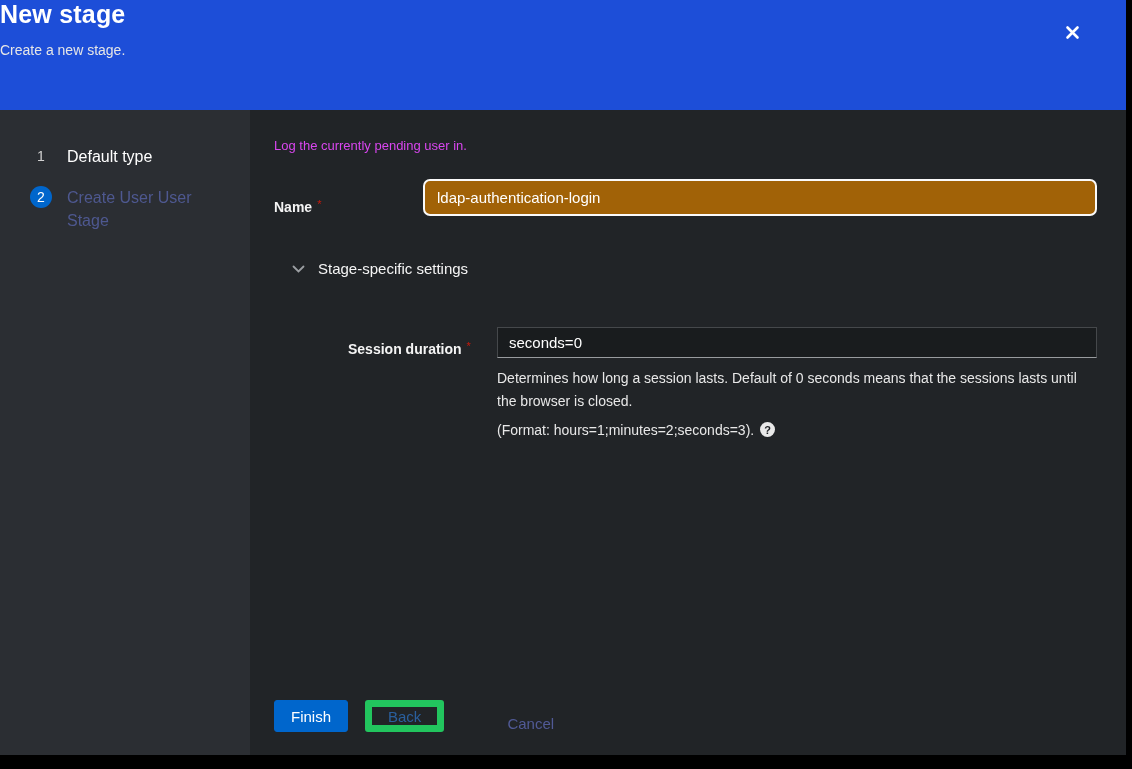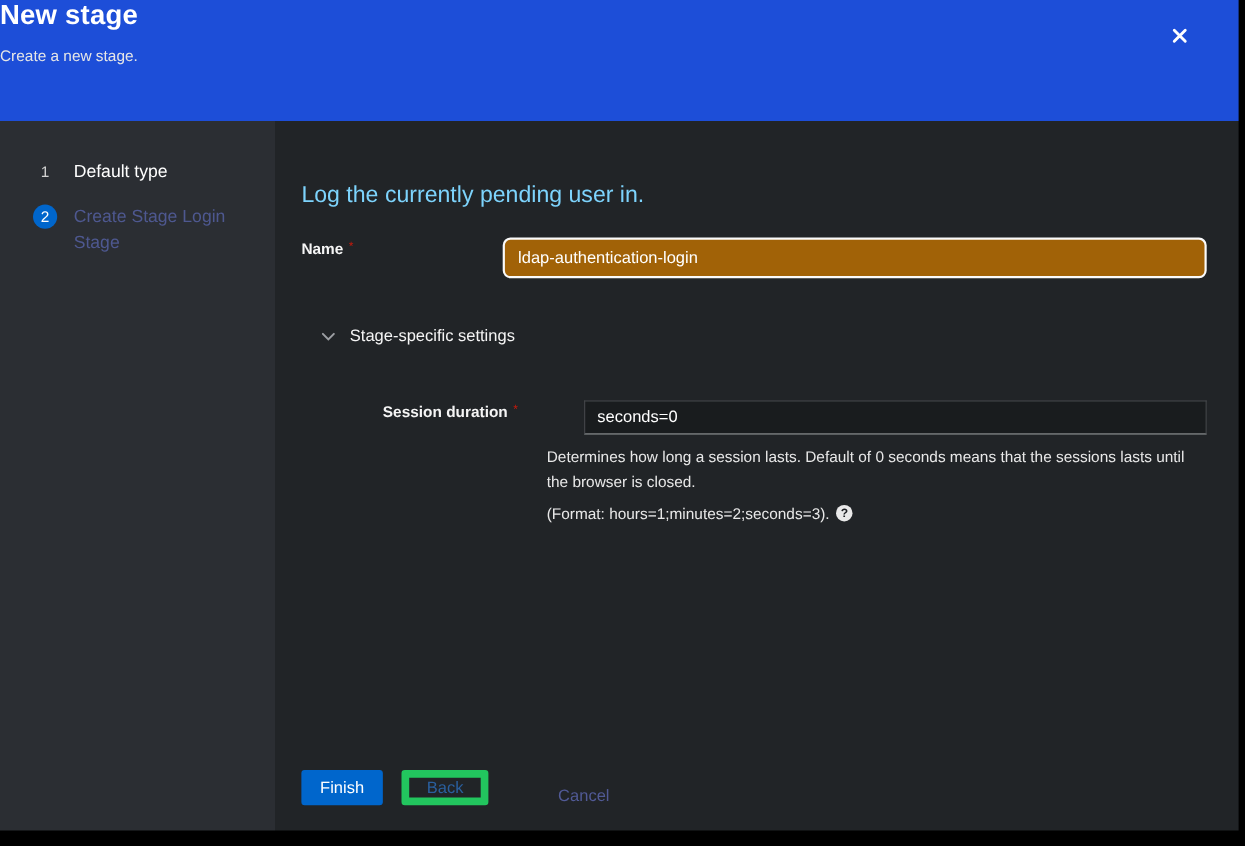--- a/index.html
+++ b/index.html
@@ -20,23 +20,23 @@
   .sidebar { width:250px; background:#2b2e33; padding-top:26px; flex:0 0 auto; }
   .step { display:flex; align-items:flex-start; padding:9px 20px 9px 30px; gap:15px; }
   .step-num { width:22px; height:22px; flex:0 0 auto; display:flex; align-items:center;
               justify-content:center; border-radius:50%; font-size:14px; color:#d2d2d2; }
   .step.current .step-num { background:#0066cc; color:#fff; }
   .step-label { font-size:16px; color:#fff; line-height:23px; max-width:145px; }
   .step.current .step-label { color:#4e5890; }
 
   .content { flex:1; background:#212427; display:flex; flex-direction:column;
              padding:28px 29px 23px 24px; min-width:0; }
-  .intro { color:#7dd3fc; font-size:21px;margin-top:28px; }
+  .intro { color:#d946ef; font-size:13px; }
 
-  .form-row { display:flex; align-items:flex-start;gap:34px; }
+  .form-row { display:flex; align-items:flex-end; }
   .row-name { margin-top:26px; }
   .lblcol { width:149px; flex:0 0 auto; padding-top:2px; }
   .lbl { color:#f5f5f5; font-size:14px; font-weight:700; }
   .req { color:#c9190b; font-size:11px; vertical-align:top; margin-left:5px; }
 
   .input-focused { flex:1; height:37px; background:#a16207; border:2px solid #fafafa;
                    border-radius:7px; color:#fff; font-size:15px; padding:0 12px;
                    font-family:"Liberation Sans", sans-serif; outline:none; }
 
   .expand-hdr { margin-top:44px; display:flex; align-items:center; cursor:pointer; }
@@ -80,21 +80,21 @@
   </div>
 
   <div class="body">
     <nav class="sidebar">
       <div class="step">
         <span class="step-num">1</span>
         <span class="step-label">Default type</span>
       </div>
       <div class="step current">
         <span class="step-num">2</span>
-        <span class="step-label">Create Stage Login Stage</span>
+        <span class="step-label">Create User User Stage</span>
       </div>
     </nav>
 
     <main class="content">
       <div class="intro">Log the currently pending user in.</div>
 
       <div class="form-row row-name">
         <div class="lblcol">
           <span class="lbl">Name</span><span class="req">*</span>
         </div>

